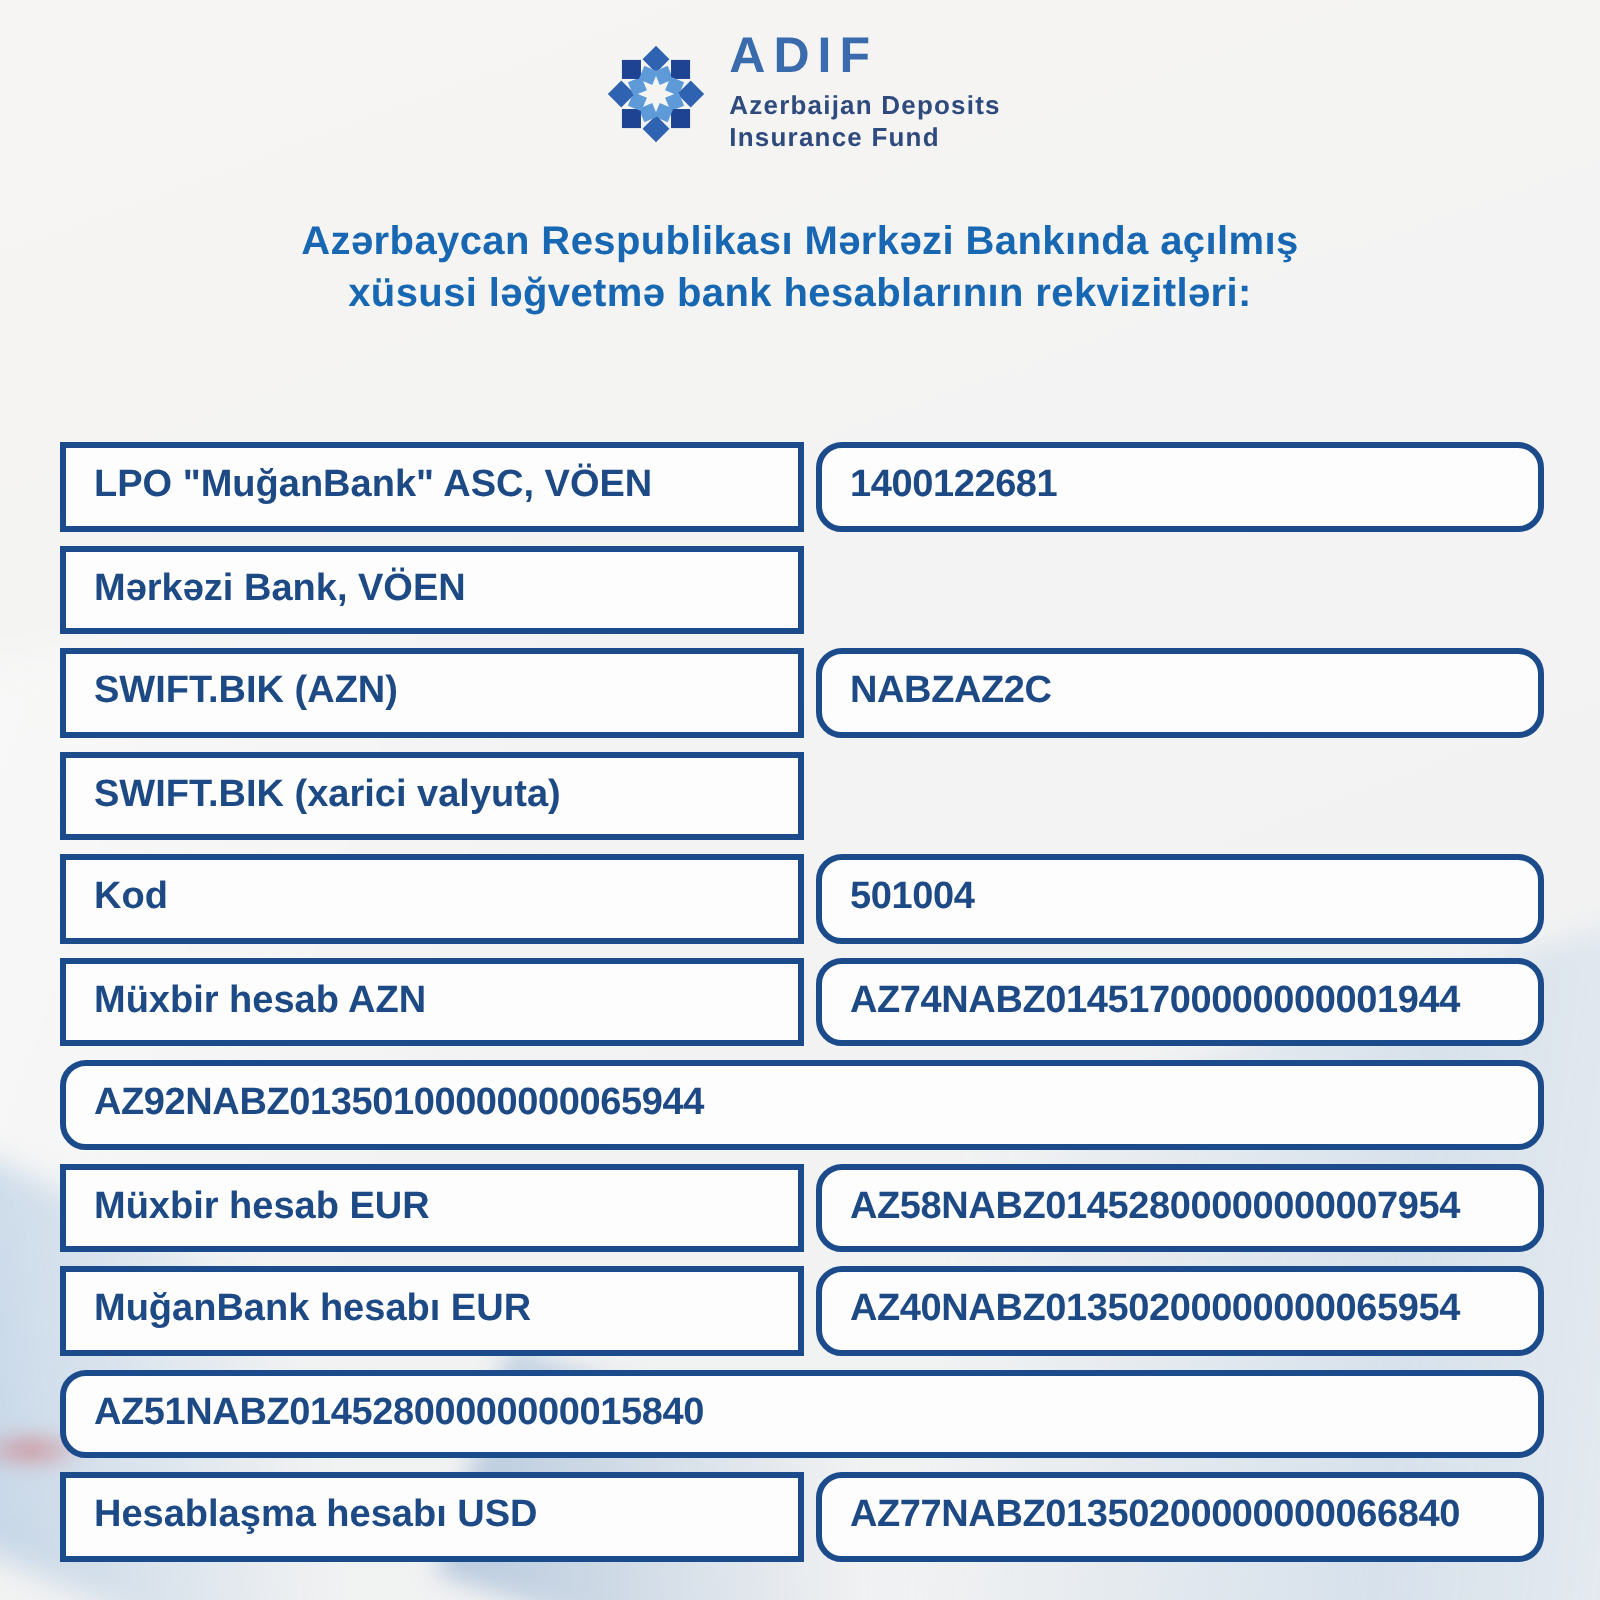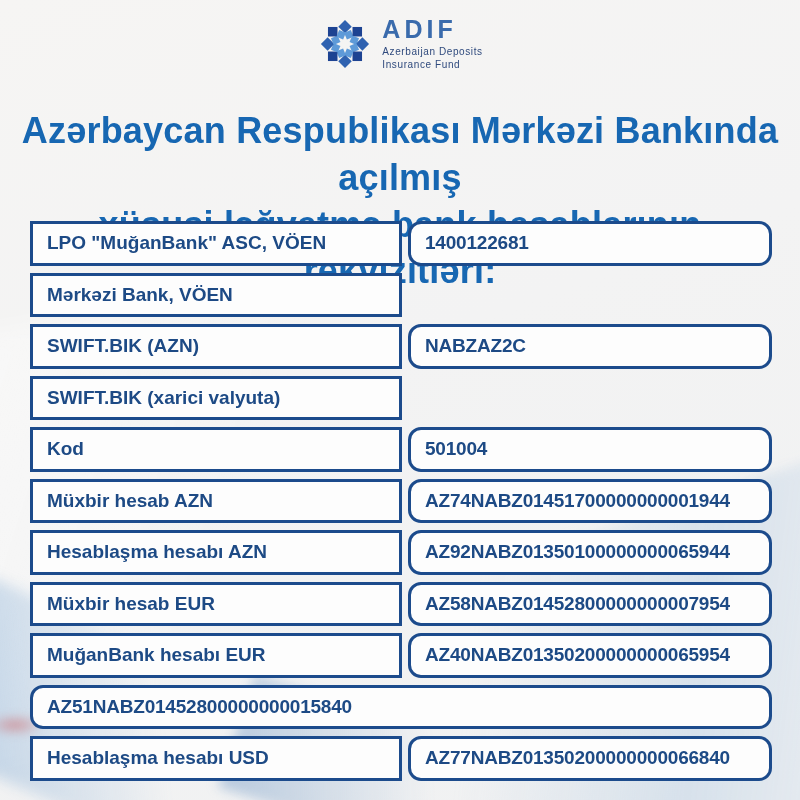--- a/index.html
+++ b/index.html
@@ -60,28 +60,28 @@
     display:flex;justify-content:center;align-items:center;gap:9px;
   }
   .logo-icon{width:56px;height:56px;display:block;}
   .logo-textblock{display:flex;flex-direction:column;}
   .logo-name{
     color:var(--logo-text);font-size:25px;font-weight:700;
     letter-spacing:4px;line-height:1;
   }
   .logo-sub{
     margin-top:4px;color:var(--logo-sub);
-    font-size:10px;font-weight:400;letter-spacing:.6px;line-height:1.25;
+    font-size:13px;font-weight:700;letter-spacing:.6px;line-height:1.25;
   }
 
   
   .title{
     position:absolute;top:108px;left:0;width:100%;
     text-align:center;color:var(--title-blue);
-    font-size:36px;font-weight:700;line-height:1.3;
+    font-size:20px;font-weight:700;line-height:1.3;
     letter-spacing:.2px;
   }
 
   
   .table{
     position:absolute;top:221px;left:30px;right:28px;
     display:flex;flex-direction:column;gap:7px;
   }
   .row{display:flex;gap:6px;height:44.5px;}
   .cell{
@@ -155,21 +155,20 @@
       </div>
       <div class="row">
         <div class="cell label">Kod</div>
         <div class="cell value">501004</div>
       </div>
       <div class="row">
         <div class="cell label">Müxbir hesab AZN</div>
         <div class="cell value">AZ74NABZ01451700000000001944</div>
       </div>
       <div class="row">
-        <div class="cell label">Hesablaşma hesabı AZN</div>
         <div class="cell value">AZ92NABZ01350100000000065944</div>
       </div>
       <div class="row">
         <div class="cell label">Müxbir hesab EUR</div>
         <div class="cell value">AZ58NABZ01452800000000007954</div>
       </div>
       <div class="row">
         <div class="cell label">MuğanBank hesabı EUR</div>
         <div class="cell value">AZ40NABZ01350200000000065954</div>
       </div>

